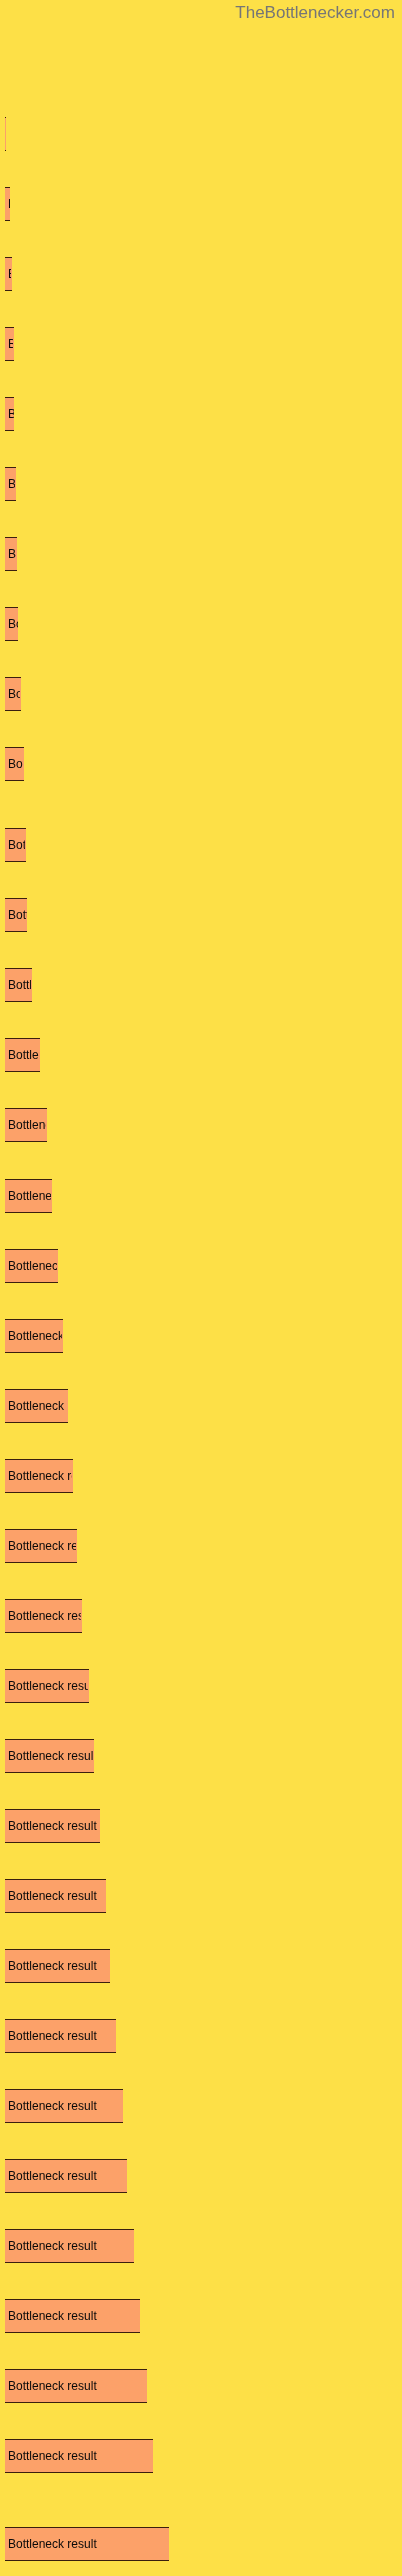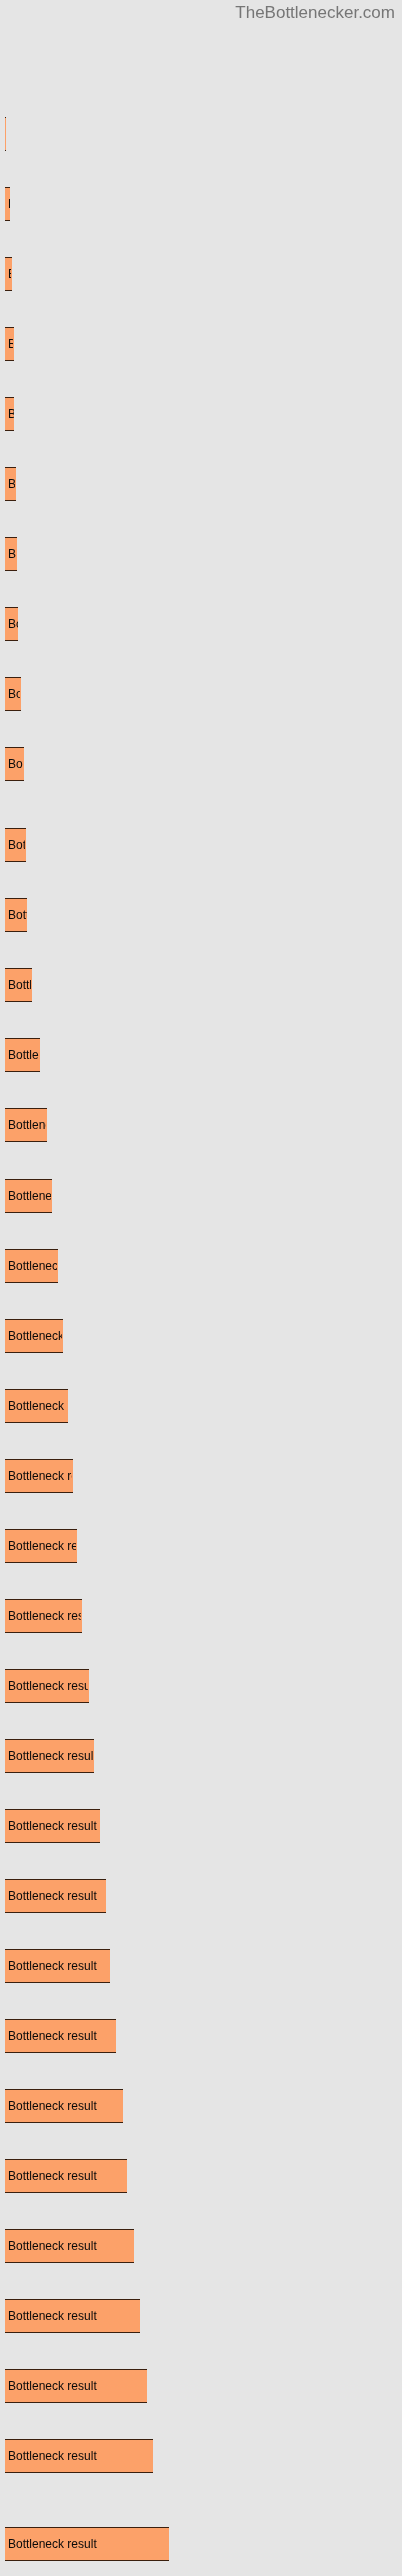--- a/index.html
+++ b/index.html
@@ -4,21 +4,21 @@
 <style>
   html, body {
     margin: 0;
     padding: 0;
     background: #000000;
   }
   #page {
     position: relative;
     width: 403px;
     height: 2576px;
-    background: #e5e5e5;
+    background: #fde047;
     overflow: hidden;
     font-family: "Liberation Sans", sans-serif;
   }
   #watermark {
     position: absolute;
     right: 8px;
     top: 1.6px;
     font-size: 17px;
     font-family: "Liberation Sans", sans-serif;
     color: #767676;

